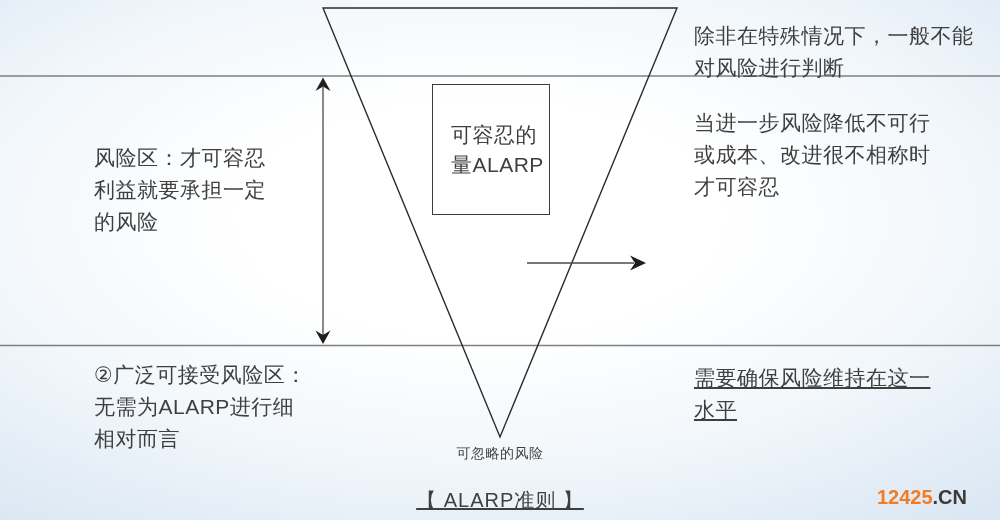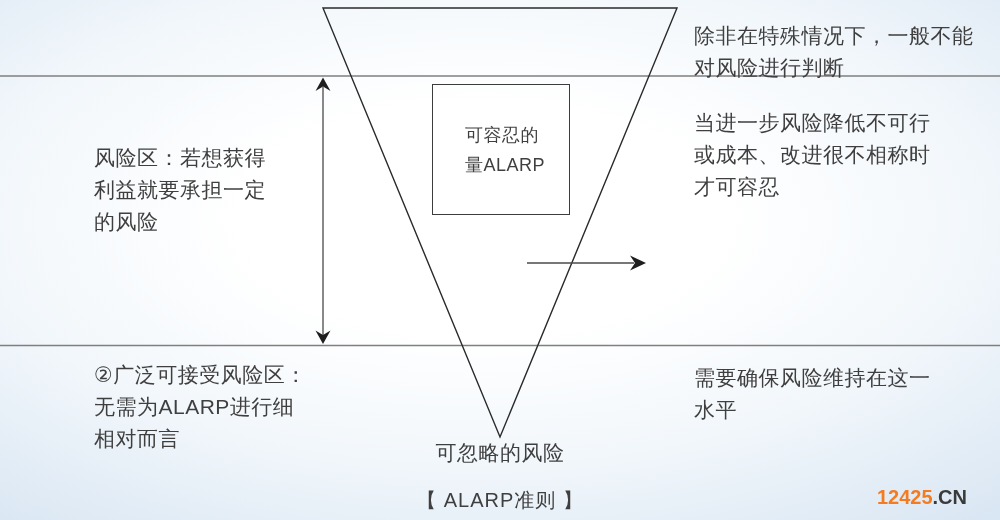--- a/index.html
+++ b/index.html
@@ -12,29 +12,29 @@
     background:
       radial-gradient(ellipse 80% 75% at 48% 42%, #ffffff 30%, #f2f7fb 62%, #d9e6f3 100%);
   }
   .shapes{position:absolute;left:0;top:0;width:1000px;height:520px;display:block;}
   .block{
     position:absolute;color:#3f3f3f;font-size:21px;line-height:32px;
     white-space:nowrap;letter-spacing:0.5px;
   }
   .center{text-align:center;}
   .tolerable-box{
-    position:absolute;left:432px;top:84px;width:138px;height:131px;
+    position:absolute;left:432px;top:84px;width:118px;height:131px;
     border:1px solid #3c3c3c;box-sizing:border-box;
     display:flex;flex-direction:column;justify-content:center;
-    padding-left:32px;
-    color:#3f3f3f;font-size:18px;line-height:30px;letter-spacing:0.5px;
+    padding-left:18px;
+    color:#3f3f3f;font-size:21px;line-height:30px;letter-spacing:0.5px;
     background:transparent;
   }
-  .caption{font-size:21px;}
-  .title{font-size:20px;letter-spacing:1px;}
+  .caption{font-size:14px;}
+  .title{font-size:20px;letter-spacing:1px;text-decoration:underline;}
   .watermark{
     position:absolute;top:486px;right:33px;
     font-size:20px;font-weight:800;line-height:22px;white-space:nowrap;margin-left:40px;
   }
   .wm-name{color:#f47b20;}
   .wm-tld{color:#3a3a3a;}
 </style>
 </head>
 <body>
 
@@ -50,21 +50,21 @@
     <line x1="323" y1="87" x2="323" y2="335" stroke="#4a4a4a" stroke-width="1.3"></line>
     <path d="M323,77.5 L315.5,91 L323,86.5 L330.5,91 Z" fill="#1e1e1e"></path>
     <path d="M323,344 L315.5,330.5 L323,335 L330.5,330.5 Z" fill="#1e1e1e"></path>
 
     <line x1="527" y1="263" x2="634" y2="263" stroke="#4a4a4a" stroke-width="1.3"></line>
     <path d="M646,263 L630,255.5 L635,263 L630,270.5 Z" fill="#1e1e1e"></path>
   </svg>
 
 
   <div class="block" style="left:94px;top:142px;">
-    <div>风险区：若想获得</div>
+    <div>风险区：才可容忍</div>
     <div>利益就要承担一定</div>
     <div>的风险</div>
   </div>
 
   <div class="block" style="left:94px;top:359px;">
     <div>②广泛可接受风险区：</div>
     <div>无需为ALARP进行细</div>
     <div>相对而言</div>
   </div>
 
@@ -78,21 +78,21 @@
     <div>对风险进行判断</div>
   </div>
 
   <div class="block" style="left:694px;top:107px;">
     <div>当进一步风险降低不可行</div>
     <div>或成本、改进很不相称时</div>
     <div>才可容忍</div>
   </div>
 
 
-  <div class="block" style="left:694px;top:362px;">
+  <div class="block" style="left:694px;top:362px;text-decoration:underline;">
     <div>需要确保风险维持在这一</div>
     <div>水平</div>
   </div>
 
   <div class="block caption center" style="left:390px;top:437px;width:220px;">可忽略的风险</div>
 
   <div class="block title center" style="left:380px;top:484px;width:240px;">【 ALARP准则 】</div>
 
   <div class="watermark">
     <span class="wm-name">12425</span><span class="wm-tld">.CN</span>

